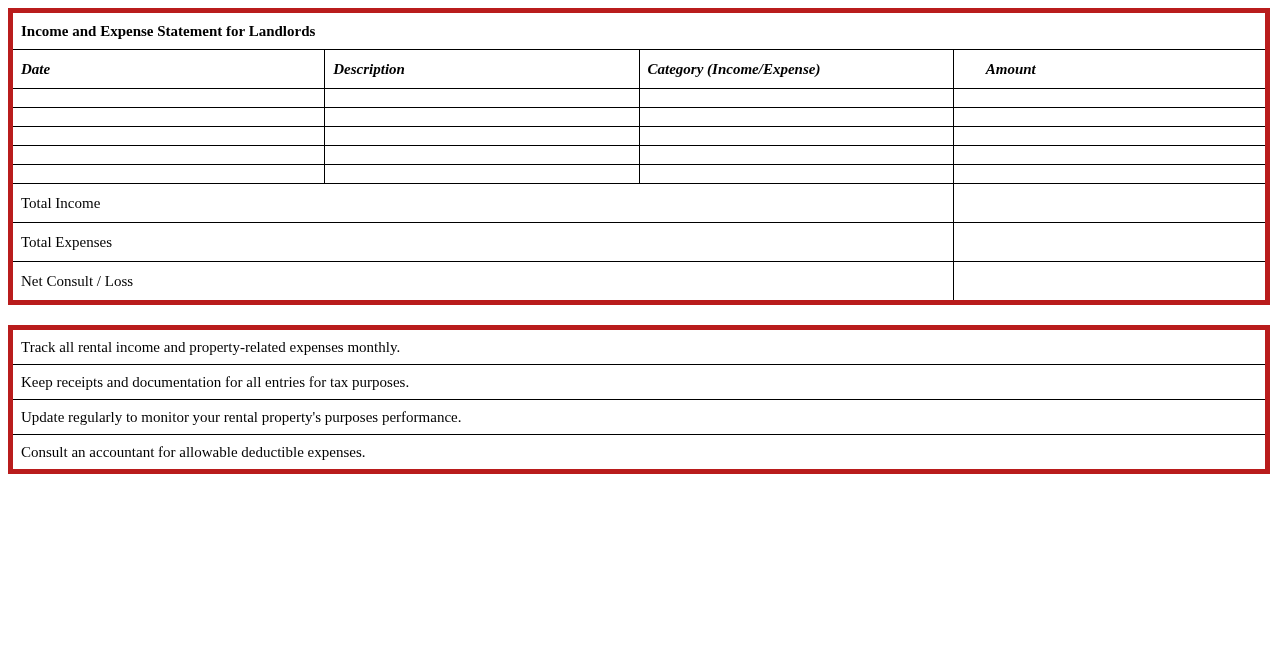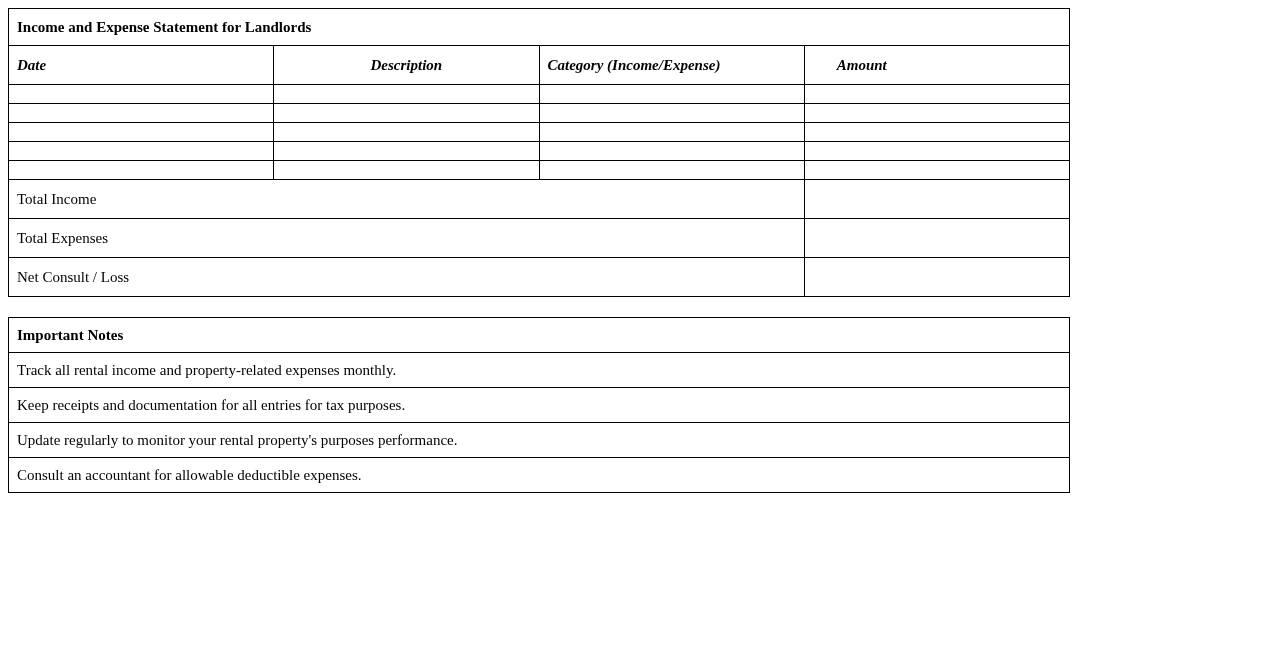--- a/index.html
+++ b/index.html
@@ -17,22 +17,22 @@
   .page {
     position: relative;
     width: 1278px;
     height: 650px;
     box-sizing: border-box;
     padding: 8px 8px 0 8px;
   }
   table {
     border-collapse: collapse;
     table-layout: fixed;
-    width: 1062px;
-    border: 1px solid #b91c1c;
+    width: 1262px;
+    border: 5px solid #b91c1c;
   }
   table td, table th {
     border: 1px solid #000000;
     padding: 4px 8px;
     vertical-align: middle;
     text-align: left;
     font-size: 15px;
     line-height: 1.25;
     font-weight: normal;
   }
@@ -60,21 +60,21 @@
   }
   .notes-head {
     font-weight: bold;
     height: 26px;
   }
   .note-row td {
     height: 26px;
   }
   
   .c-date   { width: 164px; }
-  .c-desc   { width: 288px; text-align: center; }
+  .c-desc   { width: 288px; }
   .c-cat    { width: 584px; margin-left: 40px; }
   .c-amt    { width: 226px; padding-left: 32px; }
 </style>
 </head>
 <body>
 
 <div class="page">
 
   <table class="statement-table">
     <tbody>
@@ -129,23 +129,20 @@
       </tr>
       <tr>
         <td class="summary-cell" colspan="3">Net Consult / Loss</td>
         <td class="c-amt"></td>
       </tr>
     </tbody>
   </table>
 
   <table class="notes-table">
     <tbody>
-      <tr>
-        <td class="notes-head">Important Notes</td>
-      </tr>
       <tr class="note-row">
         <td>Track all rental income and property-related expenses monthly.</td>
       </tr>
       <tr class="note-row">
         <td>Keep receipts and documentation for all entries for tax purposes.</td>
       </tr>
       <tr class="note-row">
         <td>Update regularly to monitor your rental property's purposes performance.</td>
       </tr>
       <tr class="note-row">

